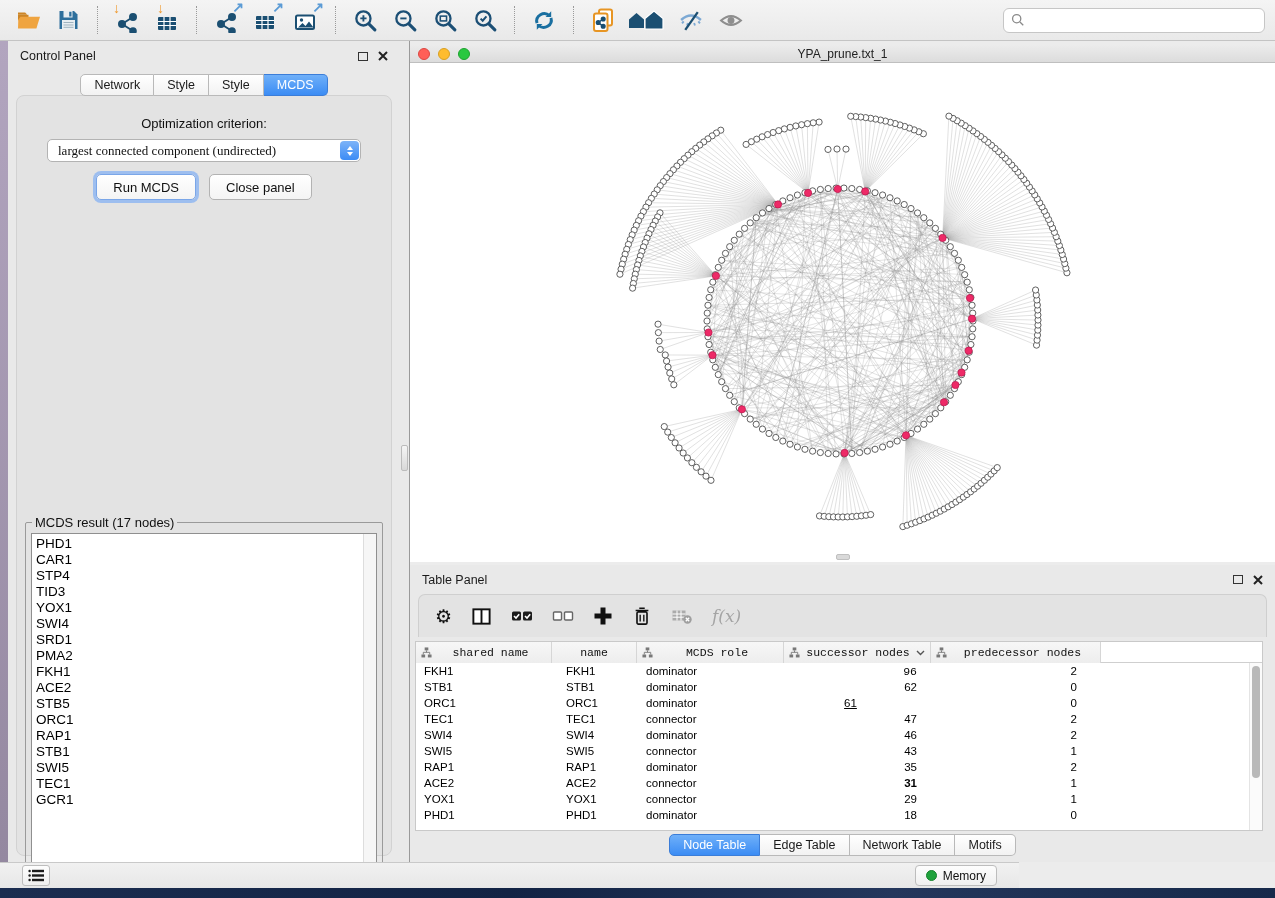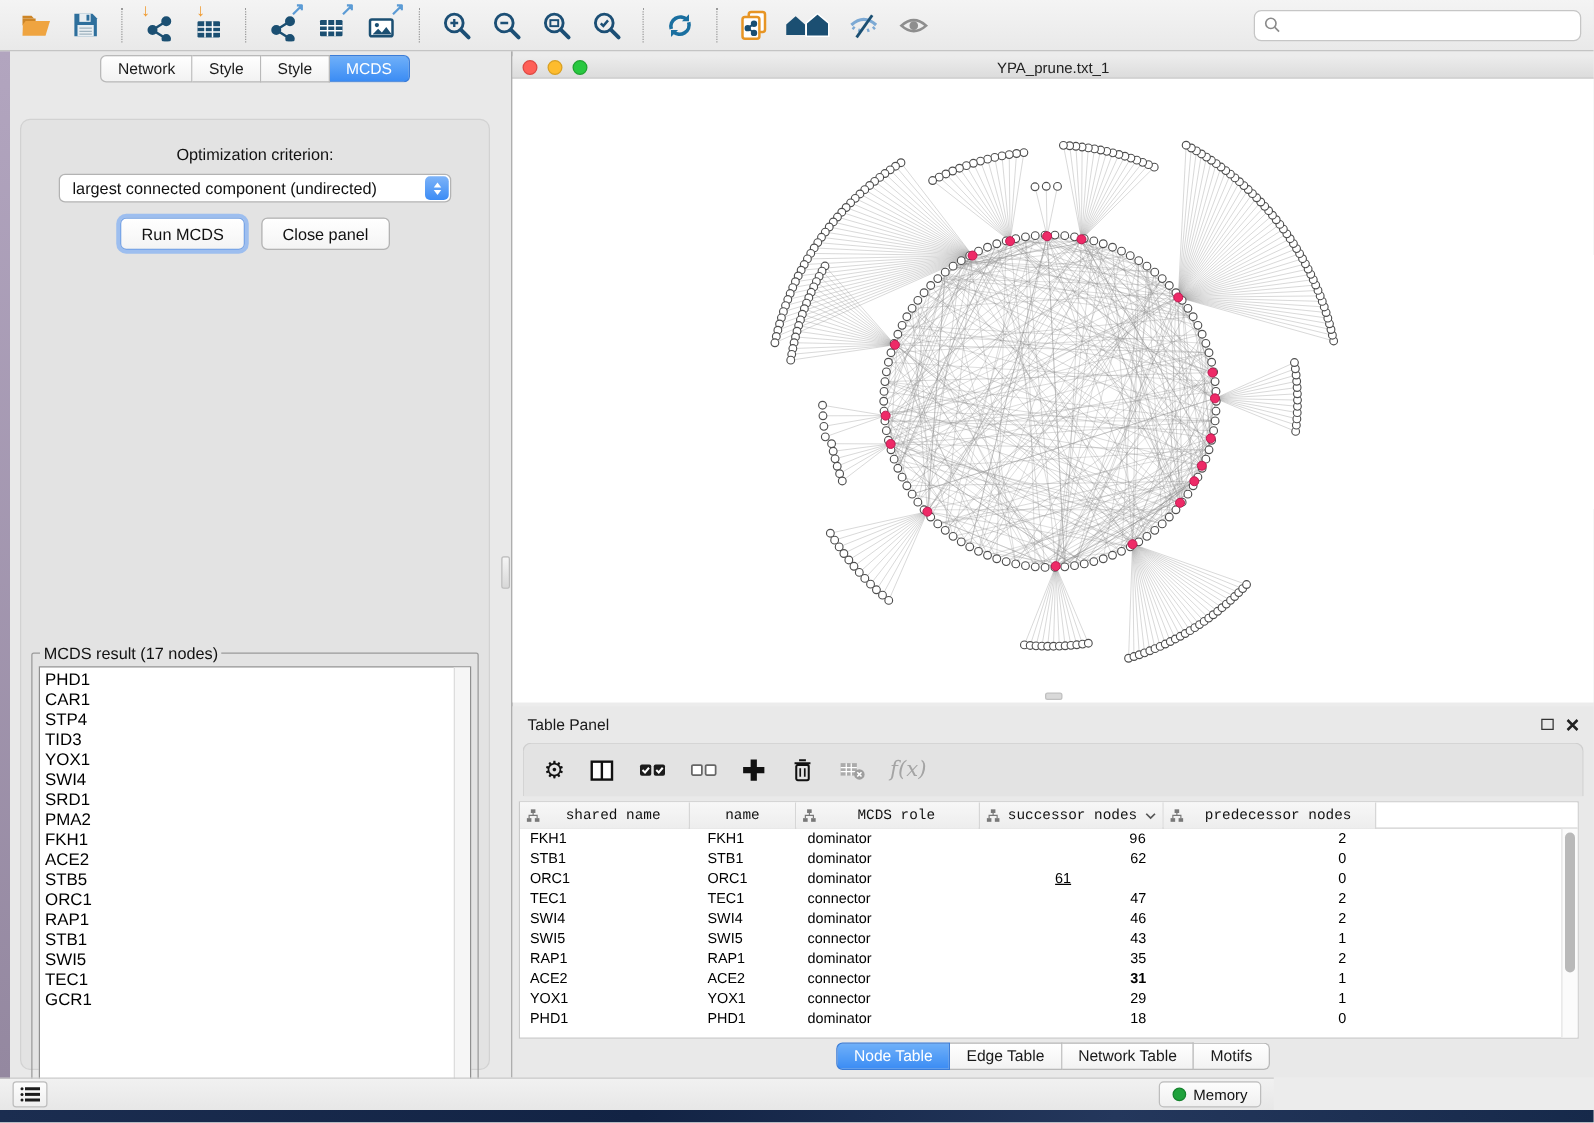--- a/index.html
+++ b/index.html
@@ -36,21 +36,21 @@
   .tab { display:inline-block; padding:3px 13px; font-size:12.5px; color:#1a1a1a;
     background:linear-gradient(#ffffff,#f2f2f2); border:1px solid #b9b9b9; border-left:none; cursor:default; }
   .tab:first-child { border-left:1px solid #b9b9b9; border-radius:5px 0 0 5px; }
   .tab:last-child { border-radius:0 5px 5px 0; }
   .tab.sel { background:linear-gradient(#6fb0f9,#3b8cf4); color:#fff; border-color:#3b7dd8; }
   .cp-inner { position:absolute; left:8px; right:8px; top:54px; bottom:6px;
     background:#e3e3e3; border:1px solid #d2d2d2; border-radius:8px; }
   .opt-label { text-align:center; margin-top:20px; font-size:13px; color:#111; }
   .dropdown { position:relative; margin:8px auto 0; width:314px; height:23px; background:#fff;
     border:1px solid #b3b3b3; border-radius:5px; display:flex; align-items:center;
-    font-size:13px; color:#111; padding:0 24px 0 10px; white-space:nowrap; }
+    font-size:13px; color:#111; padding:0 24px 0 10px; white-space:nowrap;font-family:Liberation Serif, serif; }
   .stepper { position:absolute; right:1px; top:1px; bottom:1px; width:19px; border-radius:4px;
     background:linear-gradient(#7db3f8,#3c8cf5); display:flex; flex-direction:column; align-items:center; justify-content:center; gap:2px; }
   .stepper .t-up { width:0; height:0; border-left:3.5px solid transparent; border-right:3.5px solid transparent; border-bottom:4.5px solid #fff; }
   .stepper .t-dn { width:0; height:0; border-left:3.5px solid transparent; border-right:3.5px solid transparent; border-top:4.5px solid #fff; }
   .btn-row { margin-top:12px; display:flex; justify-content:center; gap:13px; }
   .btn { font-family:"Liberation Sans",sans-serif; font-size:13px; color:#111; height:26px; padding:0 16px;
     background:linear-gradient(#ffffff,#f4f4f4); border:1px solid #b3b3b3; border-radius:5px; }
   .btn.focus { box-shadow:0 0 0 3px rgba(100,160,250,.55); border-color:#7aa6e8; }
   .fieldset { position:absolute; left:8px; right:8px; top:426px; height:371px;
     border:1px solid #9a9a9a; border-radius:2px; }
@@ -95,21 +95,21 @@
   .th .lbl { flex:1; text-align:center; white-space:nowrap; }
   .tbody .tr { display:flex; height:16px; align-items:center; font-size:11.5px; color:#000; }
   .td { white-space:nowrap; overflow:hidden; }
   .tbl-scroll { position:absolute; right:0; top:21px; bottom:0; width:13px; background:#fbfbfb; border-left:1px solid #e4e4e4; }
   .tbl-thumb { position:absolute; left:2px; top:3px; width:8px; height:112px; background:#b9b9b9; border-radius:5px; }
   .tp-tabs { position:absolute; left:0; right:0; top:269px; text-align:center; }
 
   
   .status-bar { position:absolute; left:0; top:862px; width:1019px; height:26px;
     background:linear-gradient(#f1f1f1,#e7e7e7); border-top:1px solid #c9c9c9;
-    display:flex; align-items:center; padding:0 10px; }
+    display:flex; align-items:center; padding:0 22px; }
   .list-btn { width:28px; height:21px; background:linear-gradient(#fdfdfd,#efefef);
     border:1px solid #bdbdbd; border-radius:3px; display:flex; align-items:center; justify-content:center; }
   .memory-btn { margin-left:auto; height:21px; padding:0 10px; display:flex; align-items:center; gap:6px;
     background:linear-gradient(#fdfdfd,#f0f0f0); border:1px solid #bdbdbd; border-radius:4px; font-size:12px; color:#111; }
   .mem-dot { width:11px; height:11px; border-radius:50%; background:#1fa23c; border:1px solid #15822d; }
 </style>
 </head>
 <body>
 
 <div class="toolbar">
@@ -252,20 +252,31 @@
       <circle cx="6.5" cy="6.5" r="4.7" fill="none" stroke="#8a8a8a" stroke-width="1.5"></circle>
       <path d="M10.2 10.2L14 14" stroke="#8a8a8a" stroke-width="1.5"></path>
     </svg>
     <input type="text" placeholder="" style="">
   </div>
 </div>
 
 <div class="wall-left"></div>
 
 <div class="control-panel">
+  <div class="cp-header">
+    <span>Control Panel</span>
+    <span class="win-icons">
+      <span class="float-ic"></span>
+      <span class="close-ic">
+        <svg width="10" height="10" viewBox="0 0 10 10">
+            <path d="M1 1l8 8M9 1l-8 8" stroke="#222" stroke-width="2"></path>
+          </svg>
+      </span>
+    </span>
+  </div>
   <div class="cp-tabs" id="cp-tabs"><span class="tab">Network</span><span class="tab">Style</span><span class="tab">Style</span><span class="tab sel">MCDS</span></div>
   <div class="cp-inner">
     <div class="opt-label">Optimization criterion:</div>
     <div class="dropdown">
       <span>largest connected component (undirected)</span>
       <span class="stepper">
           <span class="t-up"></span>
           <span class="t-dn"></span>
         </span>
     </div>

